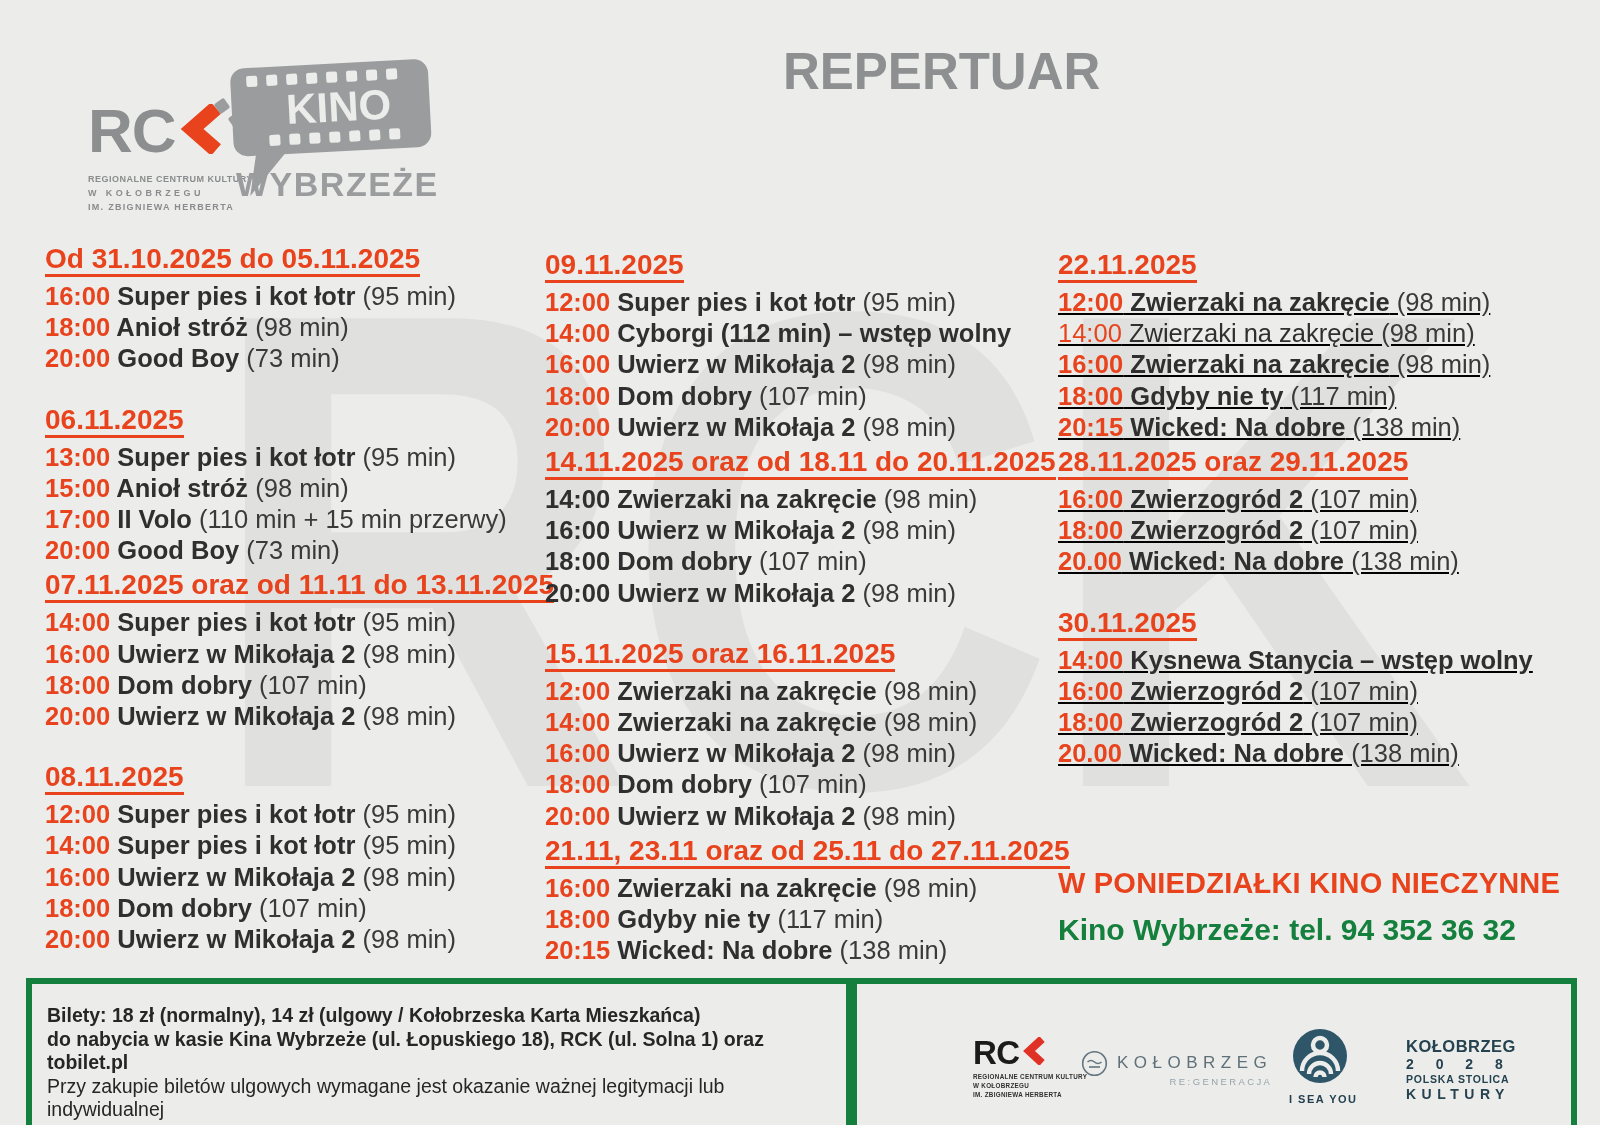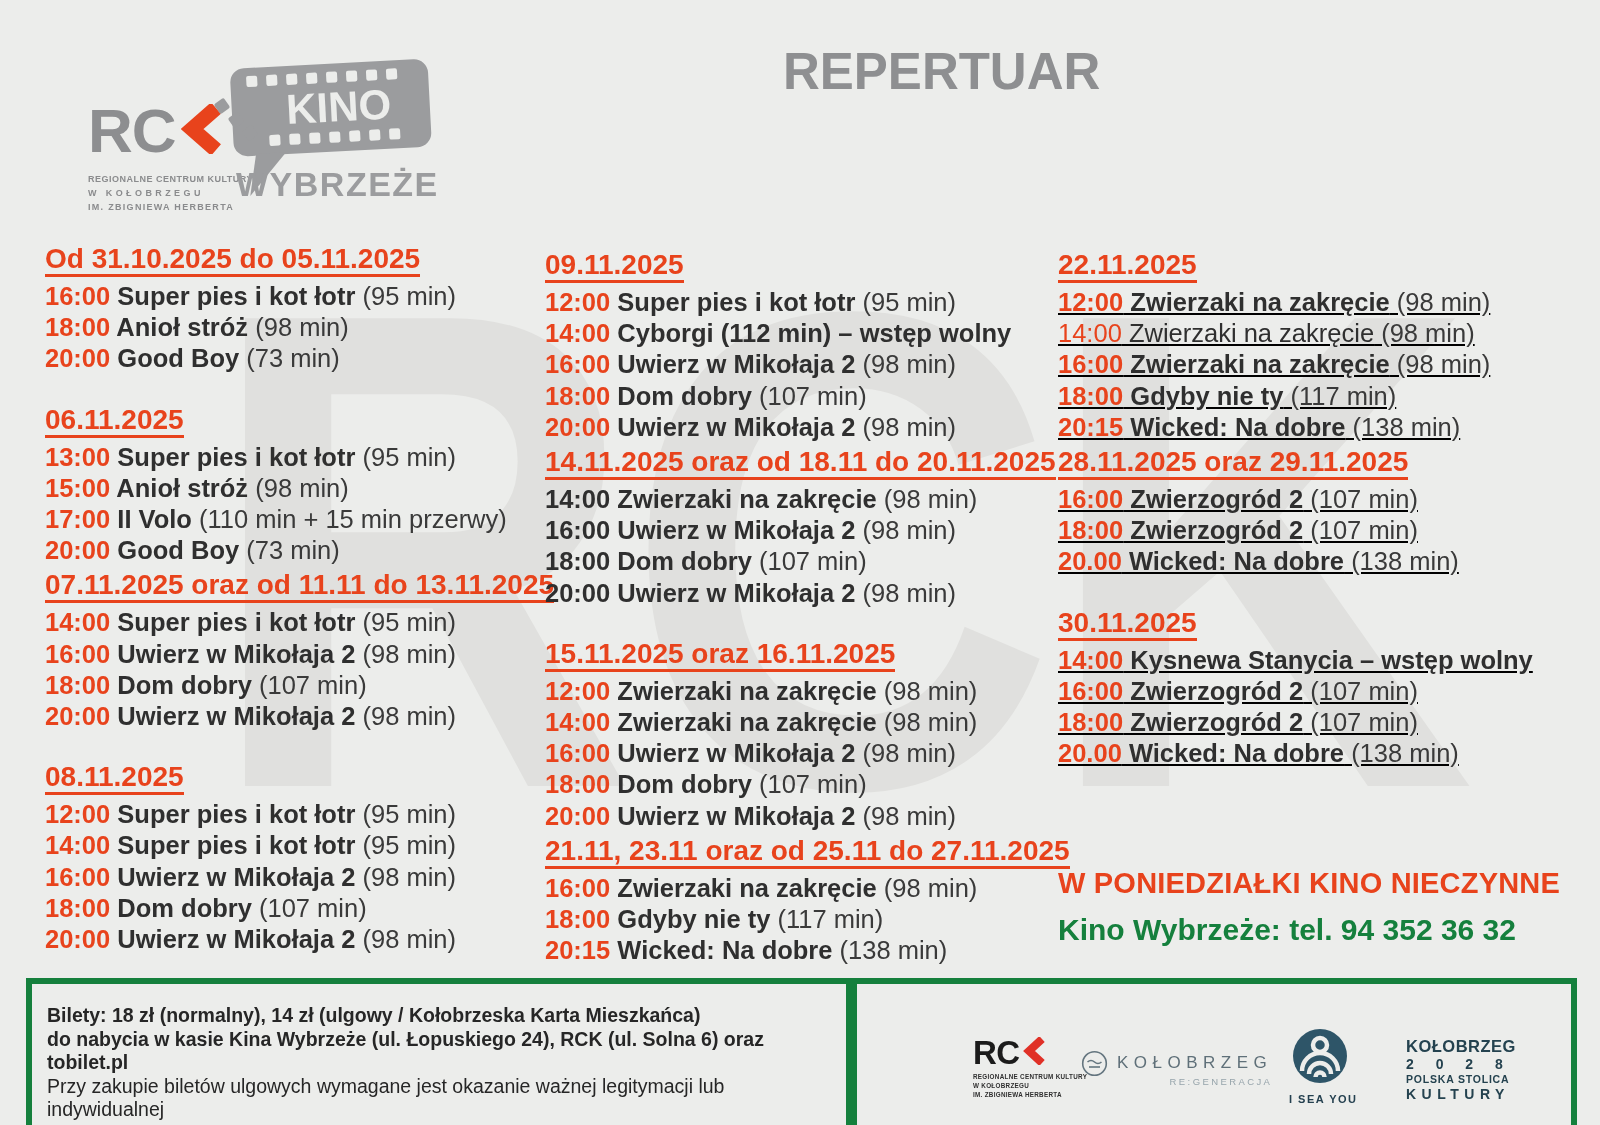--- a/index.html
+++ b/index.html
@@ -144,21 +144,21 @@
       <div class="sec gap"><div class="dhead">30.11.2025</div><div class="row"><span class="time">14:00</span><span class="mtitle"> Kysnewa Stanycia – wstęp wolny</span></div><div class="row"><span class="time">16:00</span><span class="mtitle"> Zwierzogród 2</span><span class="extra"> (107 min)</span></div><div class="row"><span class="time">18:00</span><span class="mtitle"> Zwierzogród 2</span><span class="extra"> (107 min)</span></div><div class="row"><span class="time">20.00</span><span class="mtitle"> Wicked: Na dobre</span><span class="extra"> (138 min)</span></div></div>
     </div>
 
   <div class="notice">
     <div class="n1">W PONIEDZIAŁKI KINO NIECZYNNE</div>
     <div class="n2">Kino Wybrzeże: tel. 94 352 36 32</div>
   </div>
 
   <div class="fbox info-box" id="infoBox">
       <div class="info-line bold">Bilety: 18 zł (normalny), 14 zł (ulgowy / Kołobrzeska Karta Mieszkańca)</div>
-      <div class="info-line bold">do nabycia w kasie Kina Wybrzeże (ul. Łopuskiego 24), RCK (ul. Solna 6) oraz tobilet.pl</div>
+      <div class="info-line bold">do nabycia w kasie Kina Wybrzeże (ul. Łopuskiego 18), RCK (ul. Solna 1) oraz tobilet.pl</div>
       <div class="info-line">Przy zakupie biletów ulgowych wymagane jest okazanie ważnej legitymacji lub indywidualnej</div>
     </div>
 
   <div class="fbox logos-box">
     <div class="fl-rck">
       <div class="frow">
         <span class="letters">RC</span>
         <span class="chev">
           <svg width="22" height="28" viewBox="0 0 22 28">
               <path d="M19 2 L6 14 L19 26" stroke="#e03127" stroke-width="8" fill="none"></path>

